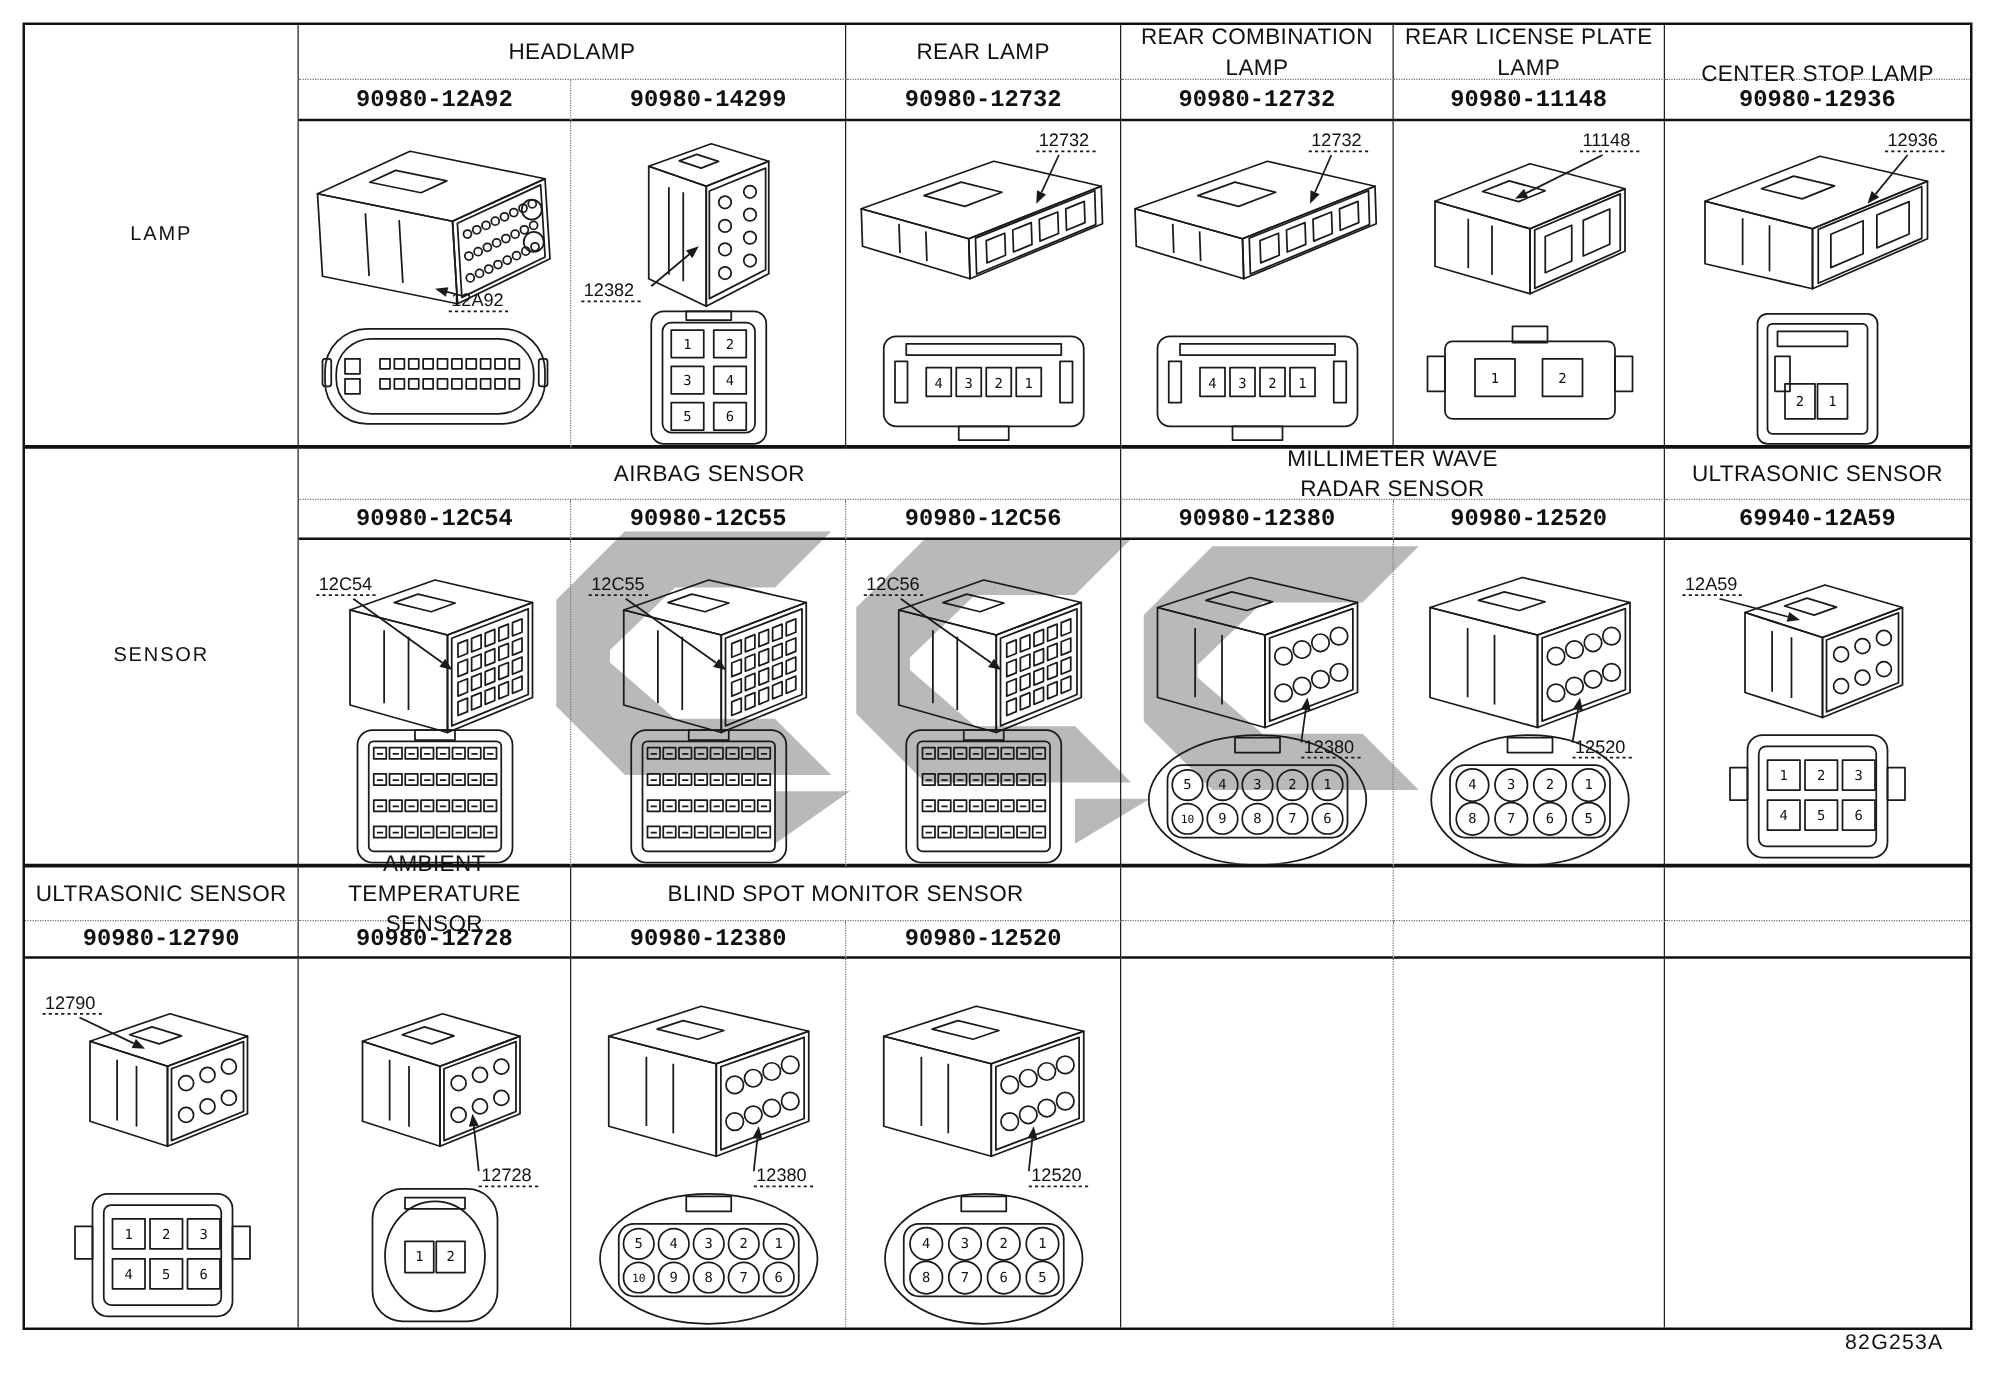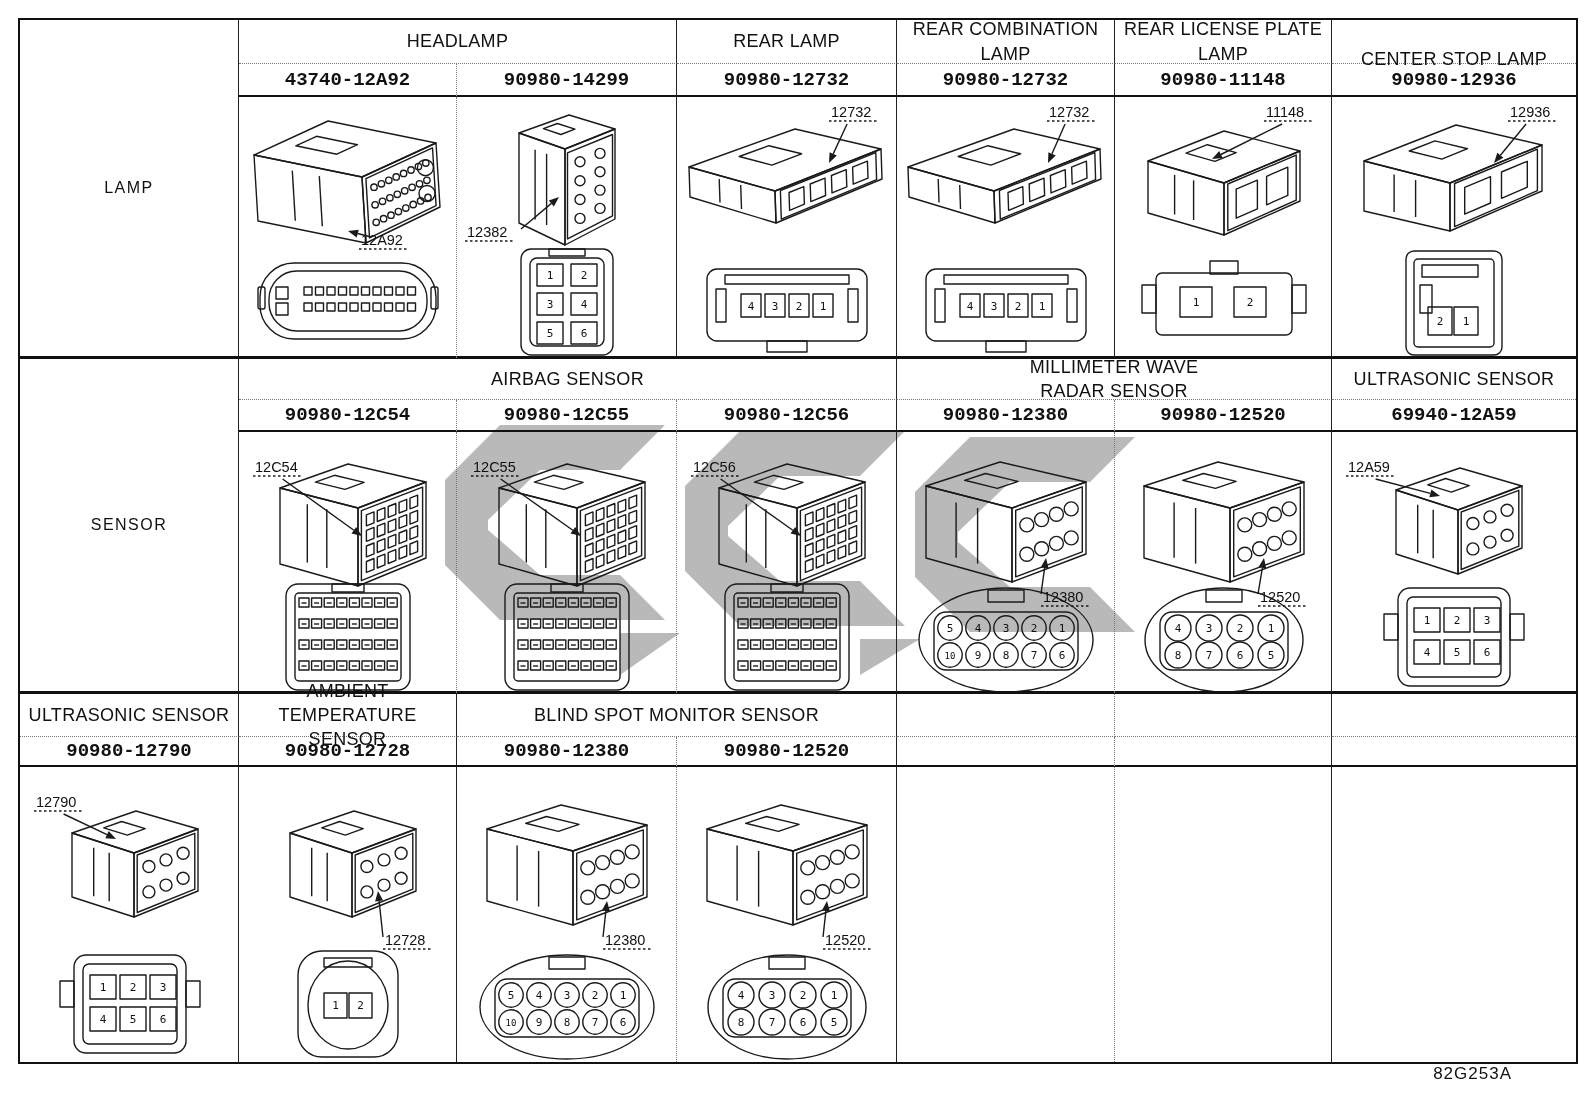--- a/index.html
+++ b/index.html
@@ -16,21 +16,21 @@
       font-family:"Liberation Mono",monospace;font-weight:bold;font-size:19px;}
   .rowlab{display:flex;align-items:center;justify-content:center;
           font-size:16px;letter-spacing:1.5px;}
   .img{overflow:hidden;}
   .br1{border-right:1px solid #222;}
   .brd{border-right:1px dotted #777;}
   .bbd{border-bottom:1px dotted #777;}
   .bb2{border-bottom:2px solid #111;}
   .bb3{border-bottom:3px solid #111;}
   #watermark{position:absolute;left:420px;top:405px;z-index:0;}
-  #caption{position:absolute;left:1400px;top:1064px;width:112px;text-align:right;
+  #caption{position:absolute;left:1476px;top:1064px;width:112px;text-align:left;
            font-size:17px;letter-spacing:1px;}
   svg text.co{font:14.5px "Liberation Sans",sans-serif;fill:#111;stroke:none;}
   svg text.pt{font:11px "DejaVu Sans Mono",monospace;fill:#111;stroke:none;}
   svg text.pt2{font:9px "DejaVu Sans Mono",monospace;}
 </style>
 </head>
 <body>
 
 <div id="diagram">
   <svg id="watermark" width="710" height="250" viewBox="0 0 710 250">
@@ -42,21 +42,21 @@
         <polygon points="420,214 480,214 420,250"></polygon>
       </g>
     </svg>
   <div id="grid">
       <div class="cell rowlab br1 bb3" style="grid-area: 1 / 1 / span 3;">LAMP</div>
       <div class="cell hdr br1 bbd" style="grid-area: 1 / 2 / auto / span 2;">HEADLAMP</div>
       <div class="cell hdr br1 bbd" style="grid-area: 1 / 5;">REAR COMBINATION LAMP</div>
       <div class="cell hdr br1 bbd" style="grid-area: 1 / 4;">REAR LAMP</div>
       <div class="cell hdr br1 bbd" style="grid-area: 1 / 6;">REAR LICENSE PLATE LAMP</div>
       <div class="cell hdr  bbd" style="grid-area: 1 / 7; margin-top: 35px;">CENTER STOP LAMP</div>
-      <div class="cell pn brd bb2" style="grid-area: 2 / 2;">43740-12A92</div>
+      <div class="cell pn brd bb2" style="grid-area: 2 / 2;">90980-12A92</div>
       <div class="cell img brd bb3" style="grid-area: 3 / 2;"><svg width="218" height="262" viewBox="0 0 218 262">
           <g stroke="#1a1a1a" fill="none" stroke-width="1.4" stroke-linejoin="round">
             <g transform="translate(-1,4)">
               <path d="M16,54L90,20L198,42L124,76Z"></path>
               <path d="M124,76L198,42L202,106L128,142Z"></path>
               <path d="M16,54L124,76L128,142L20,120Z"></path>
               <path d="M57.8,44.8L78.5,35.3L119.5,43.7L98.8,53.2Z"></path>
               <path d="M127.9,77.6L194.5,46.9L198.1,104.6L131.5,136.9Z"></path>
               <line x1="54.3" y1="69.6" x2="57.3" y2="119.8"></line>
               <line x1="81.3" y1="75.1" x2="84.3" y2="125.3"></line>

